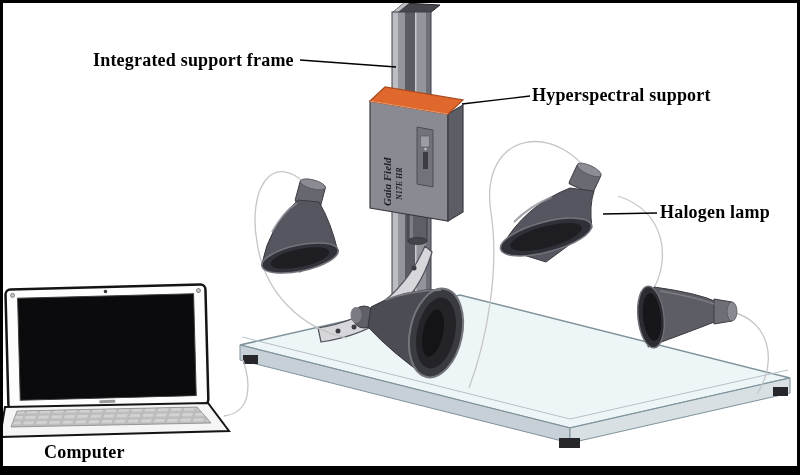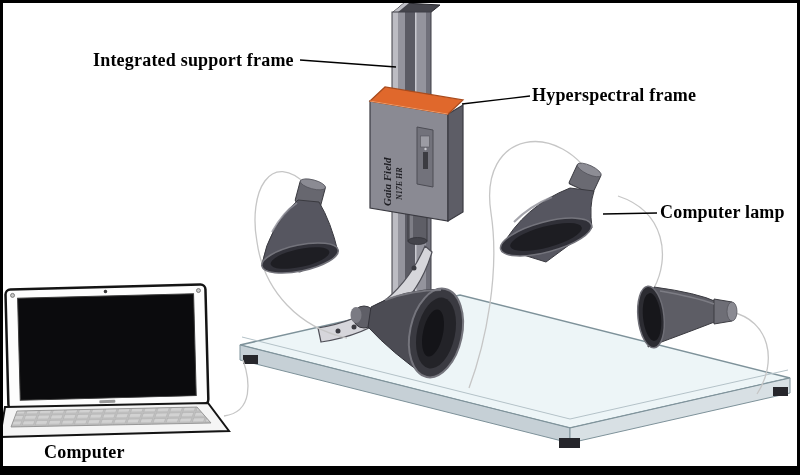--- a/index.html
+++ b/index.html
@@ -151,17 +151,17 @@
 
   <g fill="#000">
     <rect x="0" y="0" width="800" height="3"></rect>
     <rect x="0" y="0" width="3" height="475"></rect>
     <rect x="797" y="0" width="3" height="475"></rect>
     <rect x="0" y="466" width="800" height="9"></rect>
   </g>
 </svg>
 
 <div class="lbl lbl-support">Integrated support frame</div>
-<div class="lbl lbl-camera">Hyperspectral frame</div>
-<div class="lbl lbl-lamp">Computer lamp</div>
+<div class="lbl lbl-camera">Hyperspectral support</div>
+<div class="lbl lbl-lamp">Halogen lamp</div>
 <div class="lbl lbl-computer">Computer</div>
 
 </div>
 
 </body></html>

